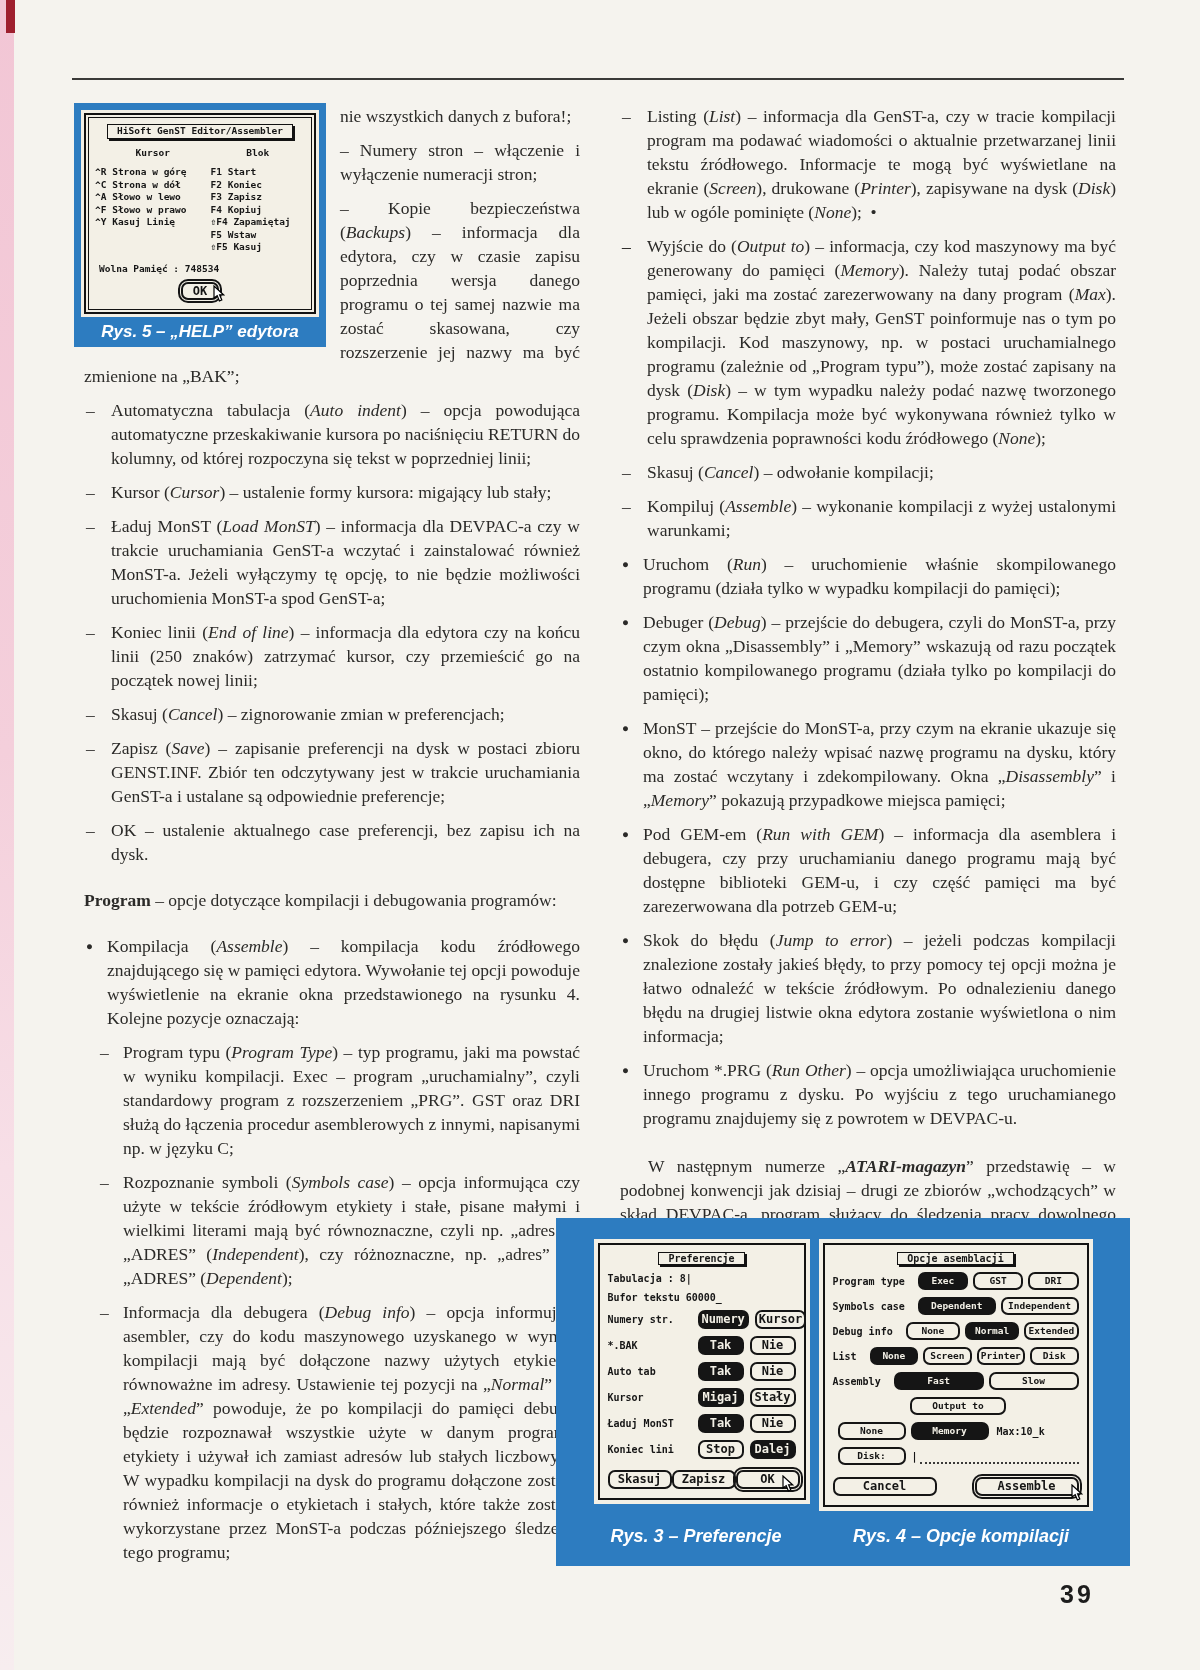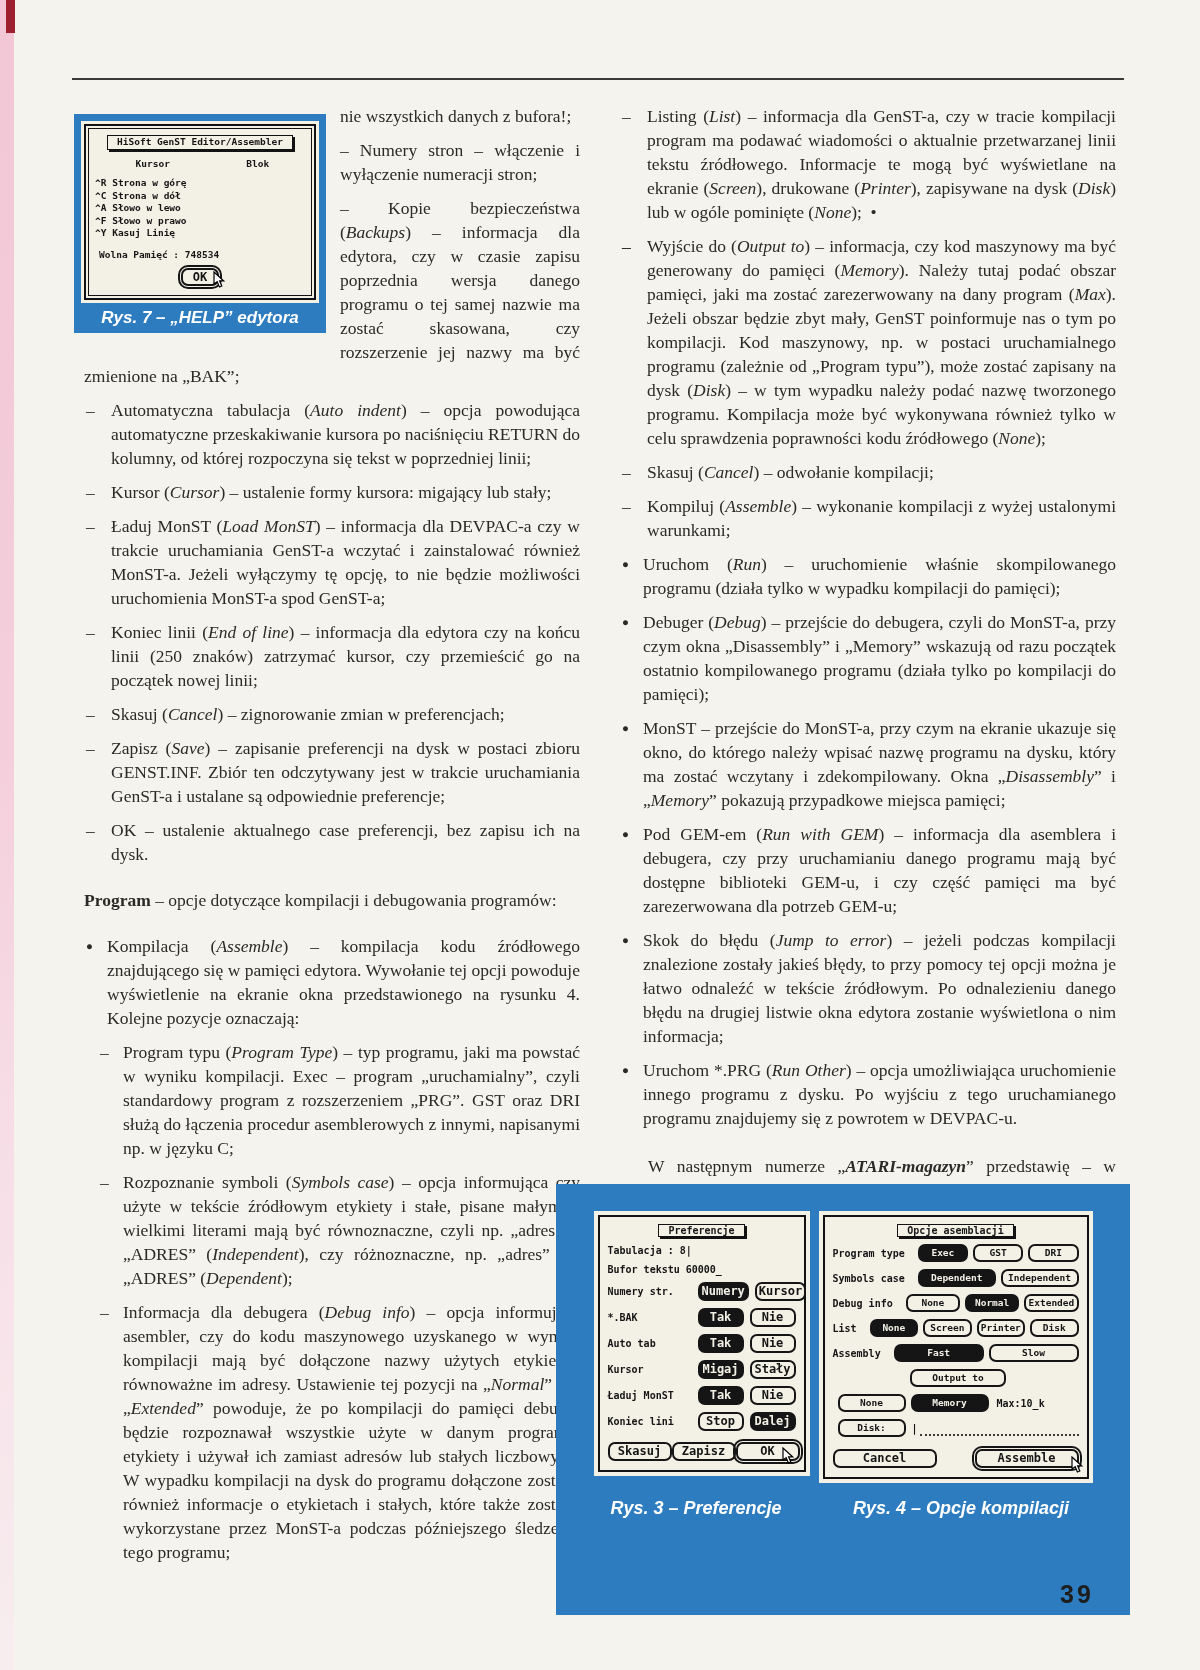--- a/index.html
+++ b/index.html
@@ -48,22 +48,22 @@
 
   
   .gbtn{display:inline-block;border:2px solid #151515;border-radius:7px;background:#f3f0e6;
         color:#151515;text-align:center;padding:0 10px;line-height:14px;
         font-family:"DejaVu Sans Mono",monospace;font-weight:bold;font-size:12px;}
   .gbtn.sel{background:#151515;color:#f3f0e6;}
   .gbtn.default{outline:2px solid #151515;outline-offset:1px;}
   .mcur{position:absolute;pointer-events:none;}
 
   
-  .fig34{position:absolute;left:556px;top:1184px;width:574px;height:431px;background:#2d7cc0;
-         box-sizing:border-box;padding:27px 12px 6px;}
+  .fig34{position:absolute;left:556px;top:1218px;width:574px;height:348px;background:#2d7cc0;
+         box-sizing:border-box;padding:21px 12px 6px;}
   .f34row{display:flex;justify-content:center;align-items:flex-start;gap:9px;}
   .dlgwrap{background:#f3f0e6;padding:4px;}
   .dlg{border:2px solid #121212;background:#f3f0e6;box-sizing:border-box;
        font-family:"DejaVu Sans Mono",monospace;font-weight:bold;color:#161616;padding:7px 8px 9px;}
   .prefs{width:208px;font-size:10px;}
   .asm{width:266px;font-size:10px;}
   .pline{margin-top:8px;}
   .prow,.arow{display:flex;align-items:center;margin-top:7px;}
   .plabel{flex:0 0 84px;}
   .prow .gbtn{flex:1;margin-left:6px;padding:0 2px;line-height:15px;}
@@ -92,52 +92,62 @@
 </head>
 <body>
 
 <div class="page">
   <div class="edge-strip"></div>
   <div class="corner-mark"></div>
   <div class="rule"></div>
 
   <div class="col col-left">
 
-    <figure class="fig2" style="margin-left:0;margin-top:20px;">
+    <figure class="fig2" style="margin-left:0;margin-top:9px;">
       <div class="f2wrap">
         <div class="dlg2">
           <div class="dlg2i">
             <span class="gtitle">HiSoft GenST Editor/Assembler</span>
             <div class="f2cols">
               <div class="f2colA">
                 <div class="chead">Kursor</div>
                 <div>
 
                 <div class="kline">^R Strona w górę</div>
                     <div class="kline">^C Strona w dół</div>
                     <div class="kline">^A Słowo w lewo</div>
                     <div class="kline">^F Słowo w prawo</div>
                     <div class="kline">^Y Kasuj Linię</div>
                   </div>
               </div>
               <div class="f2colB">
                 <div class="chead">Blok</div>
+                <div>
+
+                <div class="kline">F1 Start</div>
+                    <div class="kline">F2 Koniec</div>
+                    <div class="kline">F3 Zapisz</div>
+                    <div class="kline">F4 Kopiuj</div>
+                    <div class="kline">⇧F4 Zapamiętaj</div>
+                    <div class="kline">F5 Wstaw</div>
+                    <div class="kline">⇧F5 Kasuj</div>
+                  </div>
               </div>
             </div>
             <div class="fmem">Wolna Pamięć : 748534</div>
             <div class="okrow">
               <span class="gbtn default">OK</span>
               <svg class="mcur" style="left:56%;top:3px;" viewBox="0 0 12 18" width="12" height="18">
                   <path d="M1,1 L1,13 L4.2,10.6 L6.4,16 L8.8,15 L6.6,9.8 L10.5,9.8 Z" fill="#fff" stroke="#000" stroke-width="1.2"></path>
                 </svg>
             </div>
           </div>
         </div>
       </div>
-      <figcaption class="figcap">Rys. 7 – „HELP” edytora</figcaption>
+      <figcaption class="figcap">Rys. 5 – „HELP” edytora</figcaption>
     </figure>
 
     <div>
 
         <p class="it flow"><span class="mk"></span><span class="tx">nie wszystkich danych z bufora!;</span></p>
 
         <p class="it flow"><span class="mk">– </span><span class="tx">Numery stron – włączenie i wyłączenie numeracji stron;</span></p>
 
         <p class="it flow"><span class="mk">– </span><span class="tx">Kopie bezpieczeństwa (<i>Backups</i>) – informacja dla edytora, czy w czasie zapisu poprzednia wersja danego programu o tej samej nazwie ma zostać skasowana, czy rozszerzenie jej nazwy ma być zmienione na „BAK”;</span></p>
 

